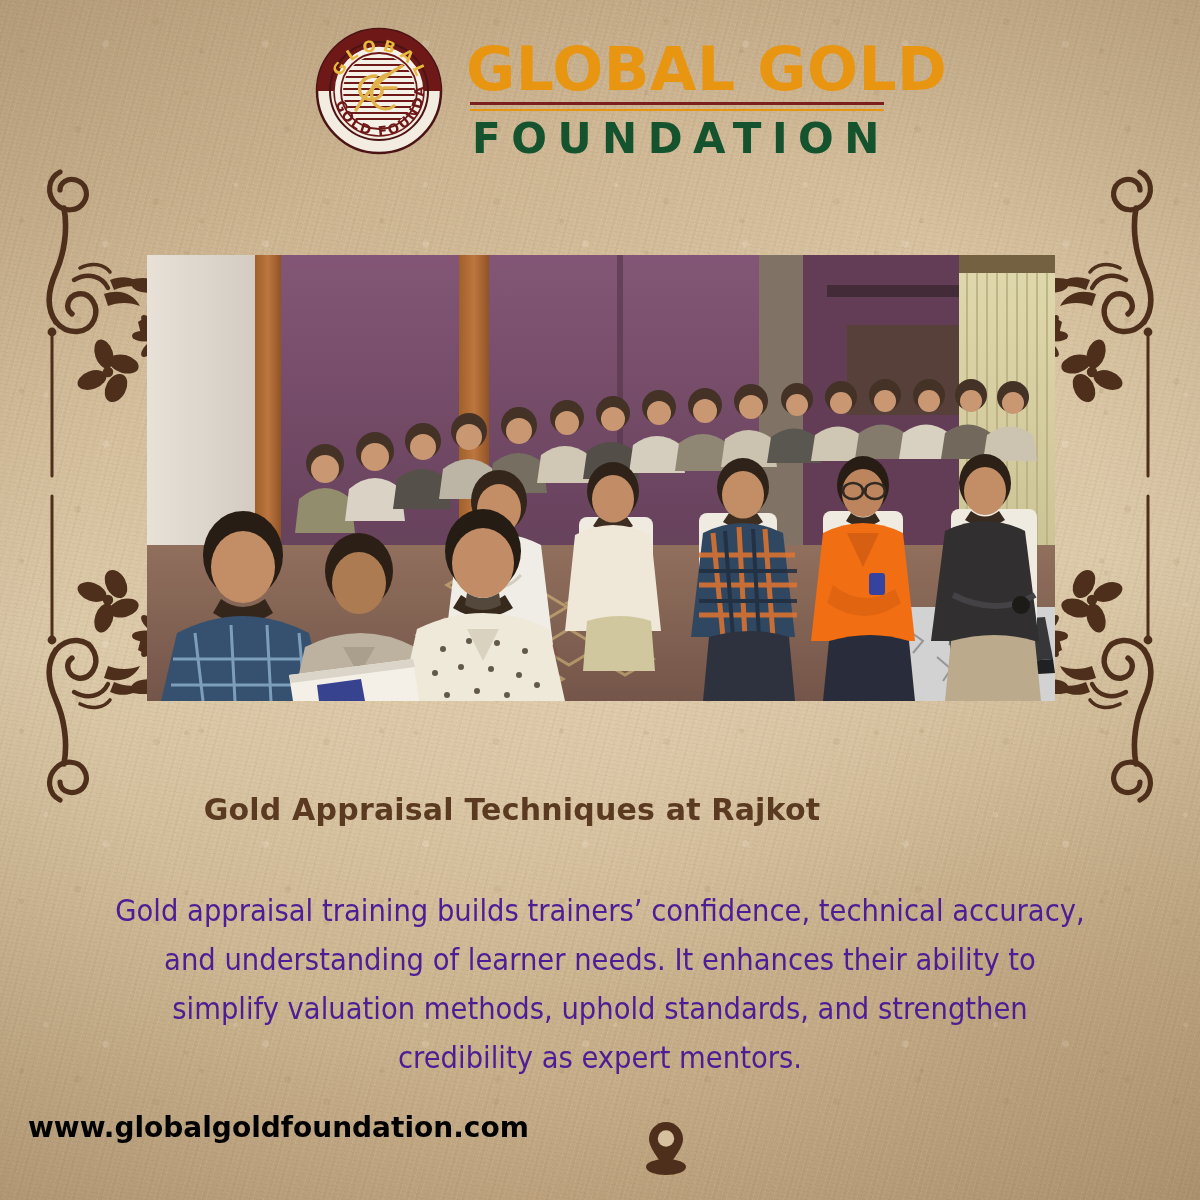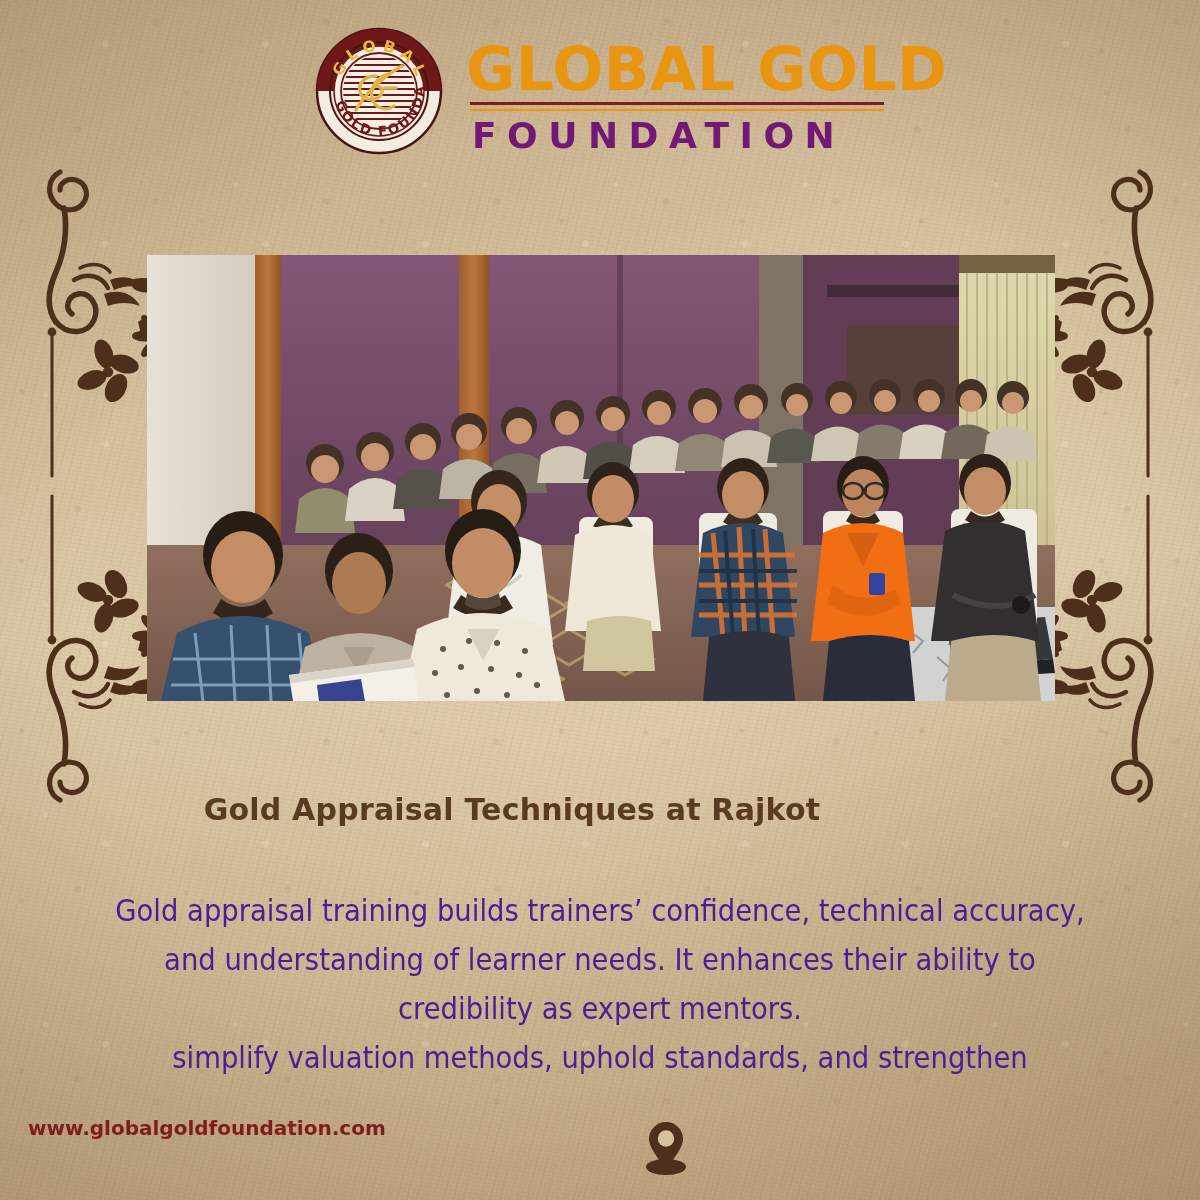--- a/index.html
+++ b/index.html
@@ -63,22 +63,22 @@
   .wm-top{
     position:absolute;left:0;top:13px;width:100%;
     font-size:60px;font-weight:700;letter-spacing:.5px;
     color:#E89611;line-height:1;white-space:nowrap;
     font-family:"DejaVu Sans", sans-serif;
   }
   .wm-rule-a{position:absolute;left:4px;top:76px;width:414px;height:3px;background:#7B1E1E;}
   .wm-rule-b{position:absolute;left:4px;top:83px;width:414px;height:2px;background:#E89611;}
   .wm-bot{
     position:absolute;left:6px;top:92px;width:100%;
-    font-size:36px;font-weight:700;letter-spacing:10.5px;
-    color:#701a75;line-height:1;white-space:nowrap;
+    font-size:42px;font-weight:700;letter-spacing:10.5px;
+    color:#14532d;line-height:1;white-space:nowrap;
     font-family:"DejaVu Sans", sans-serif;
   }
 
   
   #frame{position:absolute;left:34px;top:176px;width:1132px;height:620px;pointer-events:none;}
   #frame svg{display:block;width:100%;height:100%;overflow:visible;}
 
   
   #photo{
     position:absolute;left:147px;top:255px;width:908px;height:446px;
@@ -98,21 +98,21 @@
     text-align:center;font-size:30.5px;font-weight:400;
     line-height:49px;color:#4c1d95;
     font-family:"DejaVu Sans Condensed","DejaVu Sans", sans-serif;
   }
   #bodycopy p{margin:0;}
 
   
   #footer{position:absolute;left:0;top:1108px;width:1200px;height:86px;}
   .f-left{
     position:absolute;left:28px;top:4px;
-    font-size:20px;font-weight:700;color:#7f1d1d;line-height:32px;
+    font-size:28px;font-weight:700;color:#000000;line-height:32px;
     font-family:"DejaVu Sans", sans-serif;
   }
   .f-left div{white-space:nowrap;}
   .pin{position:absolute;left:645px;top:12px;width:42px;height:56px;}
   .pin svg{display:block;width:42px;height:56px;}
   .f-right{
     position:absolute;left:707px;top:6px;width:470px;
     font-size:19px;font-weight:700;color:#5A3A20;line-height:32px;
     font-family:"DejaVu Sans", sans-serif;
   }
@@ -536,22 +536,22 @@
       <rect x="0" y="0" width="908" height="446" fill="url(#wallPurple)" opacity="0"></rect>
       <rect x="0" y="0" width="908" height="446" fill="#ffd9a0" opacity=".05"></rect>
     </svg>
   </div>
 
   <div id="headline">Gold Appraisal Techniques at Rajkot</div>
 
   <div id="bodycopy">
     <p>Gold appraisal training builds trainers’ confidence, technical accuracy,</p>
     <p>and understanding of learner needs. It enhances their ability to</p>
+    <p>simplify valuation methods, uphold standards, and strengthen</p>
     <p>credibility as expert mentors.</p>
-    <p>simplify valuation methods, uphold standards, and strengthen</p>
   </div>
 
   <div id="footer">
 
     <div class="f-left">
       <div>www.globalgoldfoundation.com</div>
     </div>
 
     <div class="pin">
       <svg viewBox="0 0 42 56">

